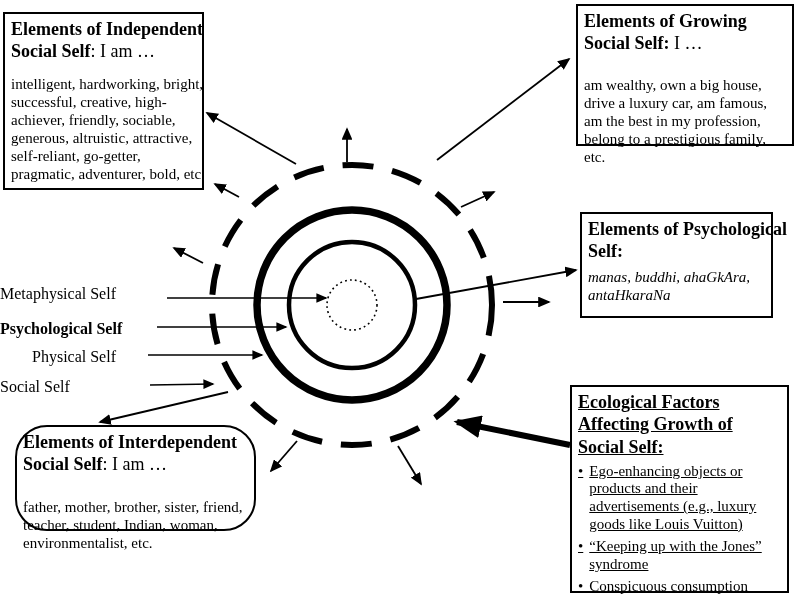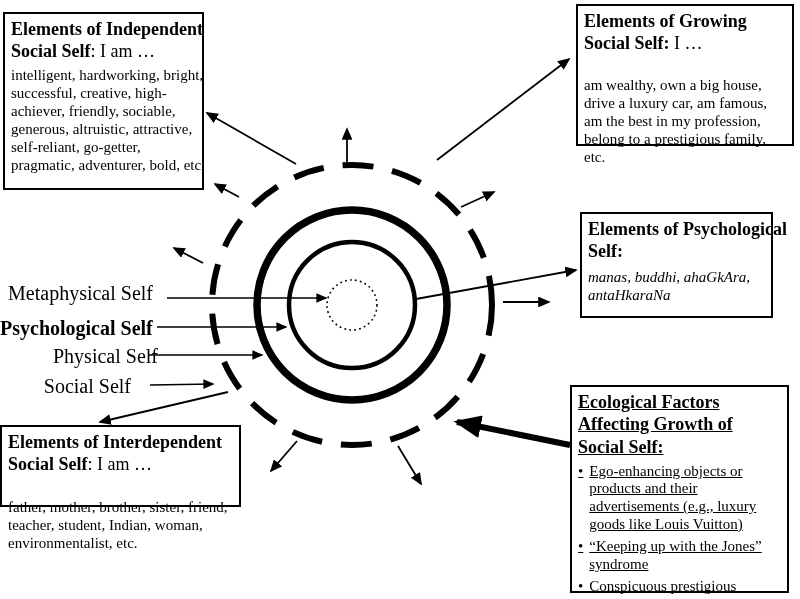--- a/index.html
+++ b/index.html
@@ -7,27 +7,27 @@
     position:relative; width:800px; height:599px; background:#ffffff;
     font-family:"Liberation Serif", serif; color:#000; overflow:hidden;
   }
   svg.diagram { position:absolute; left:0; top:0; }
   .box {
     position:absolute; border:2px solid #000; background:#fff;
     box-sizing:border-box; padding:4px 6px;
   }
   .box-title { font-weight:bold; font-size:18px; line-height:1.24; white-space:pre; }
   .box-title .rest { font-weight:normal; }
-  .box-body { font-size:15px; line-height:1.2; white-space:pre; margin-top:3px; }
+  .box-body { font-size:15px; line-height:1.2; white-space:pre; margin-top:12px; }
   .italic { font-style:italic; }
   .bullets { margin-top:4px; }
   .bullet { display:flex; gap:6px; font-size:15px; line-height:1.17; margin-top:5px; }
   .bullet .txt { white-space:pre; }
   .ring-label {
-    position:absolute; font-size:20px; line-height:17px; text-align:right; white-space:nowrap;
+    position:absolute; font-size:16px; line-height:17px; text-align:left; white-space:nowrap;
   }
 </style>
 </head>
 <body>
 
 <div class="stage">
 
   <svg class="diagram" width="800" height="599" viewBox="0 0 800 599">
     <defs>
       <marker id="ah" markerWidth="7" markerHeight="6" refX="6" refY="3" orient="auto">
@@ -67,21 +67,21 @@
       <line x1="503" y1="302" x2="549" y2="302" marker-end="url(#ah)"></line>
       <line x1="297" y1="441" x2="271" y2="471" marker-end="url(#ah)"></line>
       <line x1="398" y1="446" x2="421" y2="484" marker-end="url(#ah)"></line>
     </g>
 
     <line x1="570" y1="445" x2="457" y2="422" stroke="#000" stroke-width="6" marker-end="url(#ahb)"></line>
   </svg>
 
   <div class="ring-label" style="left:0; top:285; width:153px; left:0px; top:285px;">Metaphysical Self</div>
   <div class="ring-label" style="left:0px; top:320px; width:148px;font-weight:bold;">Psychological Self</div>
-  <div class="ring-label" style="left:0px; top:348px; width:138px;padding-left:20px;">Physical Self</div>
+  <div class="ring-label" style="left:12px; top:348px; width:138px;padding-left:20px;">Physical Self</div>
   <div class="ring-label" style="left:0px; top:378px; width:131px;">Social Self</div>
 
   <div class="box" style="left:3px; top:12px; width:201px; height:178px;">
     <div class="box-title"><span>Elements of Independent
 Social Self</span><span class="rest">: I am …</span></div>
     <div class="box-body">intelligent, hardworking, bright,
 successful, creative, high-
 achiever, friendly, sociable,
 generous, altruistic, attractive,
 self-reliant, go-getter,
@@ -117,26 +117,26 @@
 advertisements (e.g., luxury
 goods like Louis Vuitton)</span>
       </div>
       <div class="bullet">
         <span>•</span>
         <span class="txt">“Keeping up with the Jones”
 syndrome</span>
       </div>
       <div class="bullet">
         <span>•</span>
-        <span class="txt">Conspicuous prestigious</span>
+        <span class="txt">Conspicuous consumption</span>
       </div>
     </div>
   </div>
 
-  <div class="box" style="left:0; top:425px; width:241px; height:82px;">
+  <div class="box" style="left:15px; top:425px; width:241px; height:106px;border-radius:32px;">
     <div class="box-title"><span>Elements of Interdependent
 Social Self</span><span class="rest">: I am …</span></div>
     <div class="box-body" style="margin-top:22px;">father, mother, brother, sister, friend,
 teacher, student, Indian, woman,
 environmentalist, etc.</div>
   </div>
 
 </div>
 
 </body></html>

